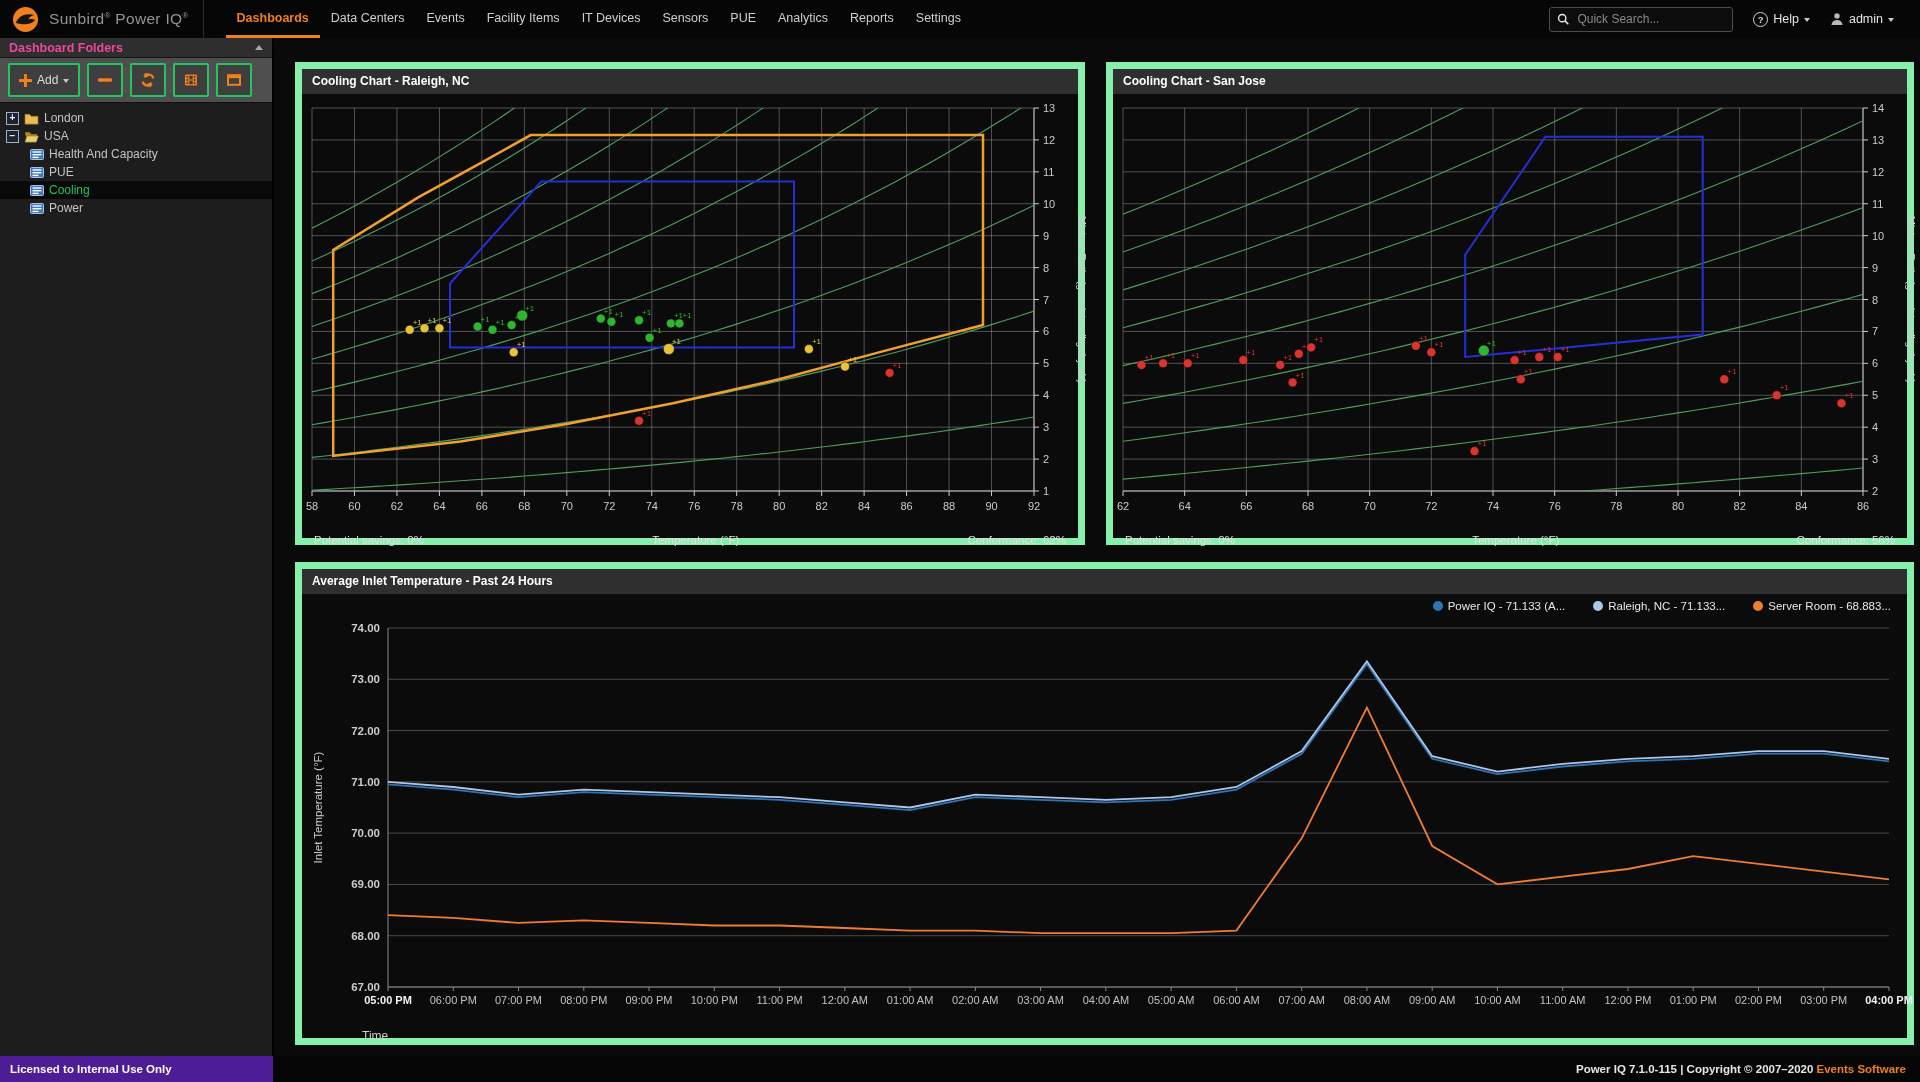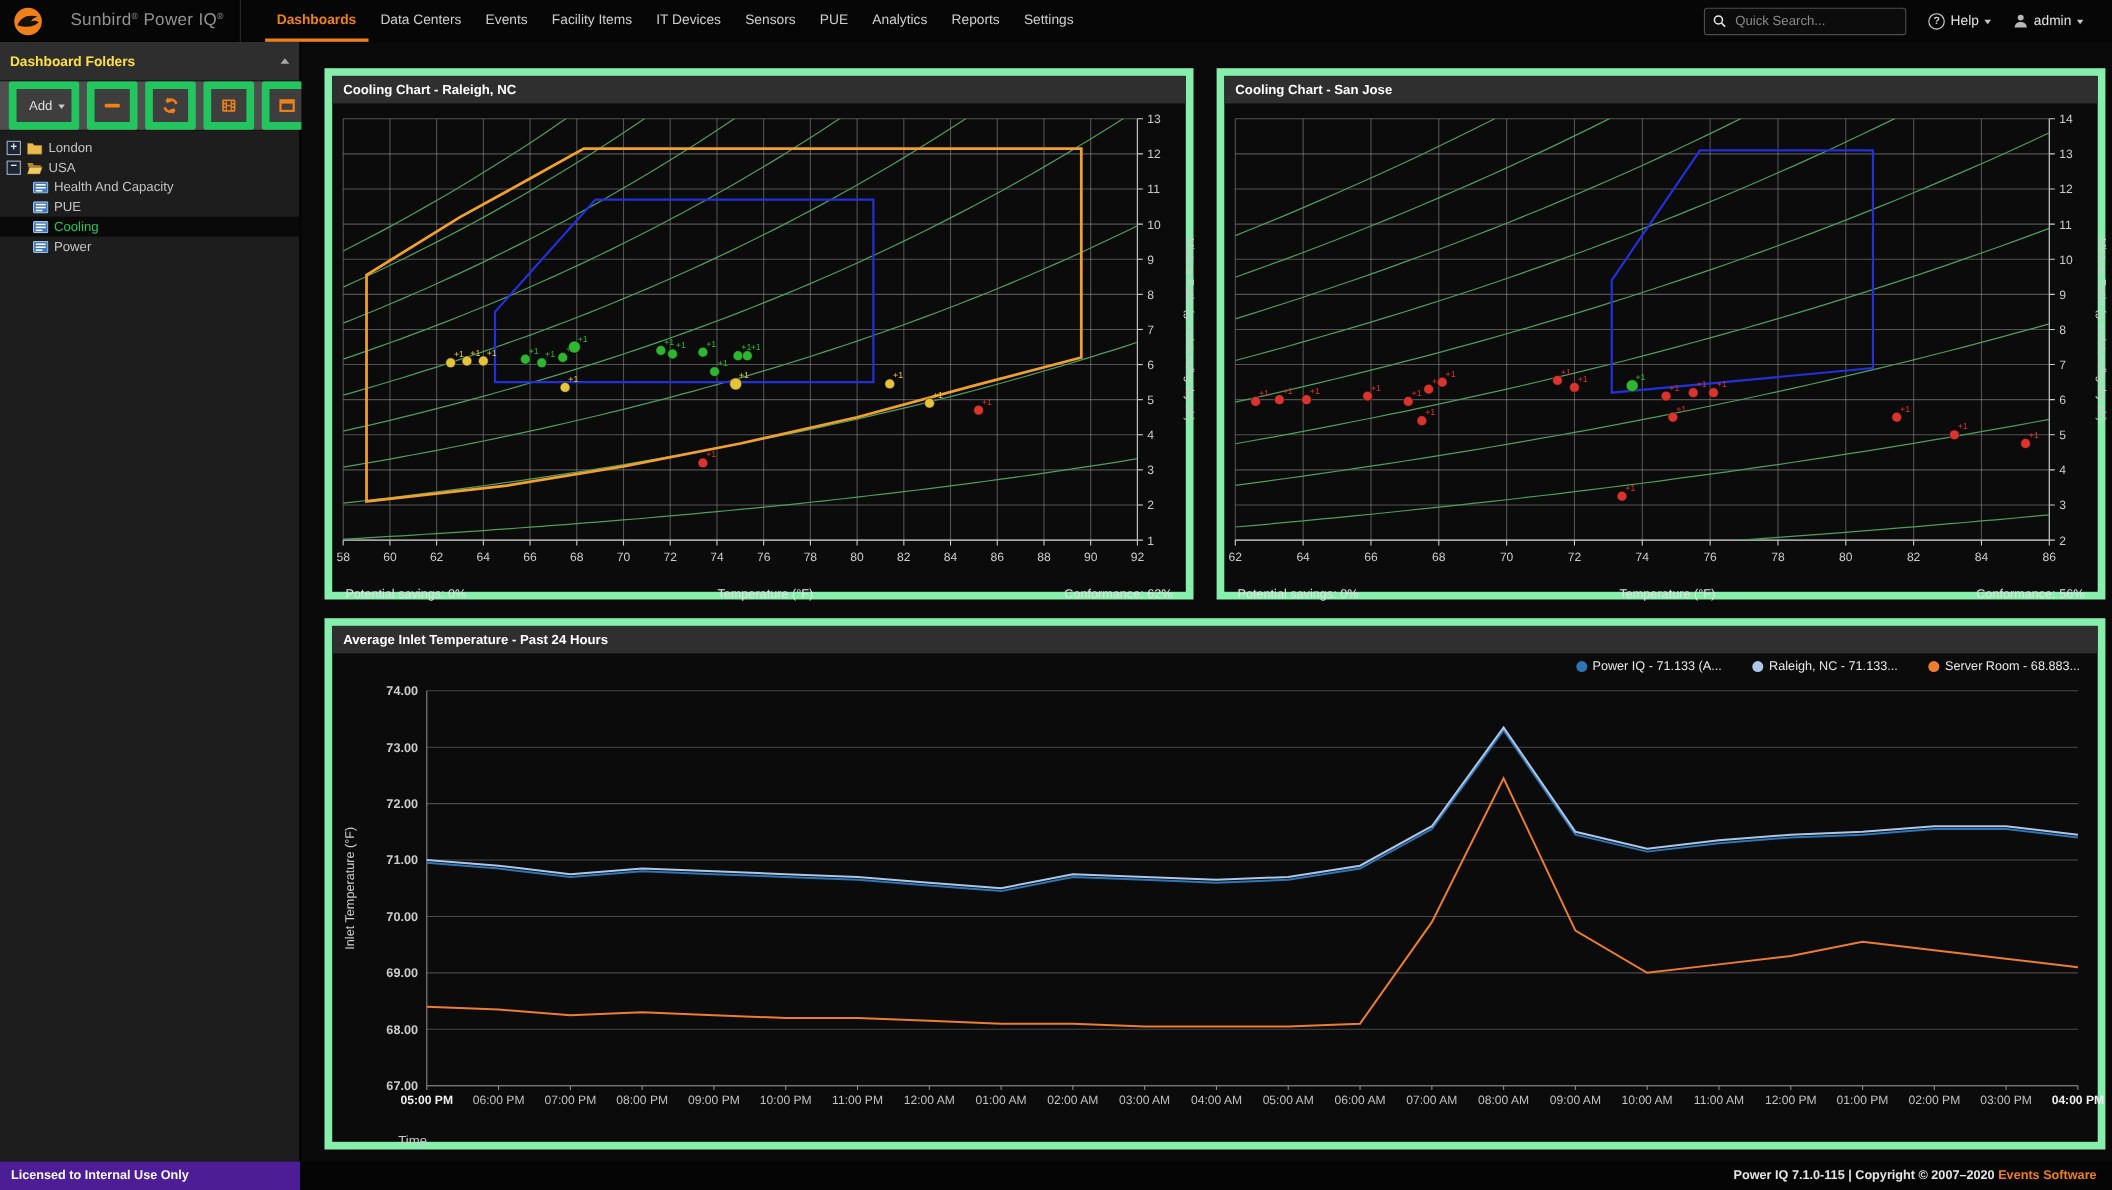--- a/index.html
+++ b/index.html
@@ -3,21 +3,21 @@
 <meta charset="utf-8">
 <style>
   html,body{margin:0;padding:0;background:#000;}
   body{width:1920px;height:1082px;position:relative;overflow:hidden;
        font-family:"Liberation Sans",sans-serif;-webkit-font-smoothing:antialiased;}
   .page{position:absolute;inset:0;}
 
   
   .topbar{position:absolute;left:0;top:0;width:100%;height:38px;background:#060606;
           display:flex;align-items:center;z-index:5;}
-  .brand{display:flex;align-items:center;gap:25px;padding-left:12px;}
+  .brand{display:flex;align-items:center;gap:10px;padding-left:12px;}
   .logo{width:27px;height:27px;display:block;}
   .brand-text{color:#949494;font-size:15.5px;letter-spacing:.3px;white-space:nowrap;}
   .brand-text sup{font-size:8px;}
   .topbar-divider{width:1px;height:38px;background:#2c2c2c;margin-left:14px;}
   .mainnav{display:flex;margin-left:22px;height:38px;align-items:stretch;}
   .nav-item{color:#cfcfcf;font-size:12.5px;padding:0 11px;line-height:36px;cursor:pointer;
             border-bottom:3px solid transparent;box-sizing:border-box;}
   .nav-item.active{color:#f08019;font-weight:bold;border-bottom-color:#f08019;}
   .topbar-right{margin-left:auto;display:flex;align-items:center;gap:20px;padding-right:26px;}
   .search{display:flex;align-items:center;background:#0c0c0c;border:1px solid #4c4c4c;
@@ -27,27 +27,27 @@
   .search input::placeholder{color:#8a8a8a;}
   .menu-chip{display:flex;align-items:center;gap:5px;color:#e3e3e3;font-size:12.5px;cursor:pointer;}
   .qicon{width:13px;height:13px;border:1.3px solid #d6d6d6;border-radius:50%;font-size:9.5px;
          line-height:13px;text-align:center;color:#d6d6d6;font-weight:bold;}
   .caret{width:0;height:0;border-left:3.5px solid transparent;border-right:3.5px solid transparent;
          border-top:4px solid #c8c8c8;margin-top:2px;}
 
   
   .sidebar{position:absolute;left:0;top:38px;width:273px;bottom:26px;background:#1d1d1d;
            border-right:1px solid #000;box-sizing:border-box;}
-  .side-header{height:36px;background:#2e2e2e;color:#fde047;font-size:12.5px;font-weight:bold;
+  .side-header{height:20px;background:#2e2e2e;color:#ec4899;font-size:12.5px;font-weight:bold;
                display:flex;align-items:center;padding:0 9px;border-bottom:1px solid #151515;box-sizing:border-box;}
   .collapse-tri{margin-left:auto;width:0;height:0;border-left:4px solid transparent;
                 border-right:4px solid transparent;border-bottom:5px solid #a8a8a8;cursor:pointer;}
   .side-toolbar{height:44px;background:#4e4e4e;display:flex;align-items:center;gap:7px;
                 padding:0 8px;border-bottom:1px solid #101010;}
-  .tb-btn{height:30px;min-width:32px;background:#3e3e3e;border:7px solid #22c55e;border-radius:2px;
+  .tb-btn{height:30px;min-width:32px;background:#3e3e3e;border:2px solid #22c55e;border-radius:2px;
           display:flex;align-items:center;justify-content:center;gap:5px;color:#ddd;font-size:12px;cursor:pointer;}
   .tb-btn svg{display:block;}
   .tree{padding-top:6px;}
   .tree-row{height:18px;display:flex;align-items:center;color:#c3c3c3;font-size:12px;cursor:pointer;white-space:nowrap;}
   .tree-row.selected{background:#090909;color:#22c55e;}
   .expander{width:11px;height:11px;border:1px solid #9fb0c8;background:#1b2430;color:#e8f0ff;
             font-size:10px;line-height:9px;text-align:center;margin-right:5px;font-weight:bold;flex:0 0 auto;}
   .t-icon{margin-right:5px;display:flex;align-items:center;flex:0 0 auto;}
 
   

